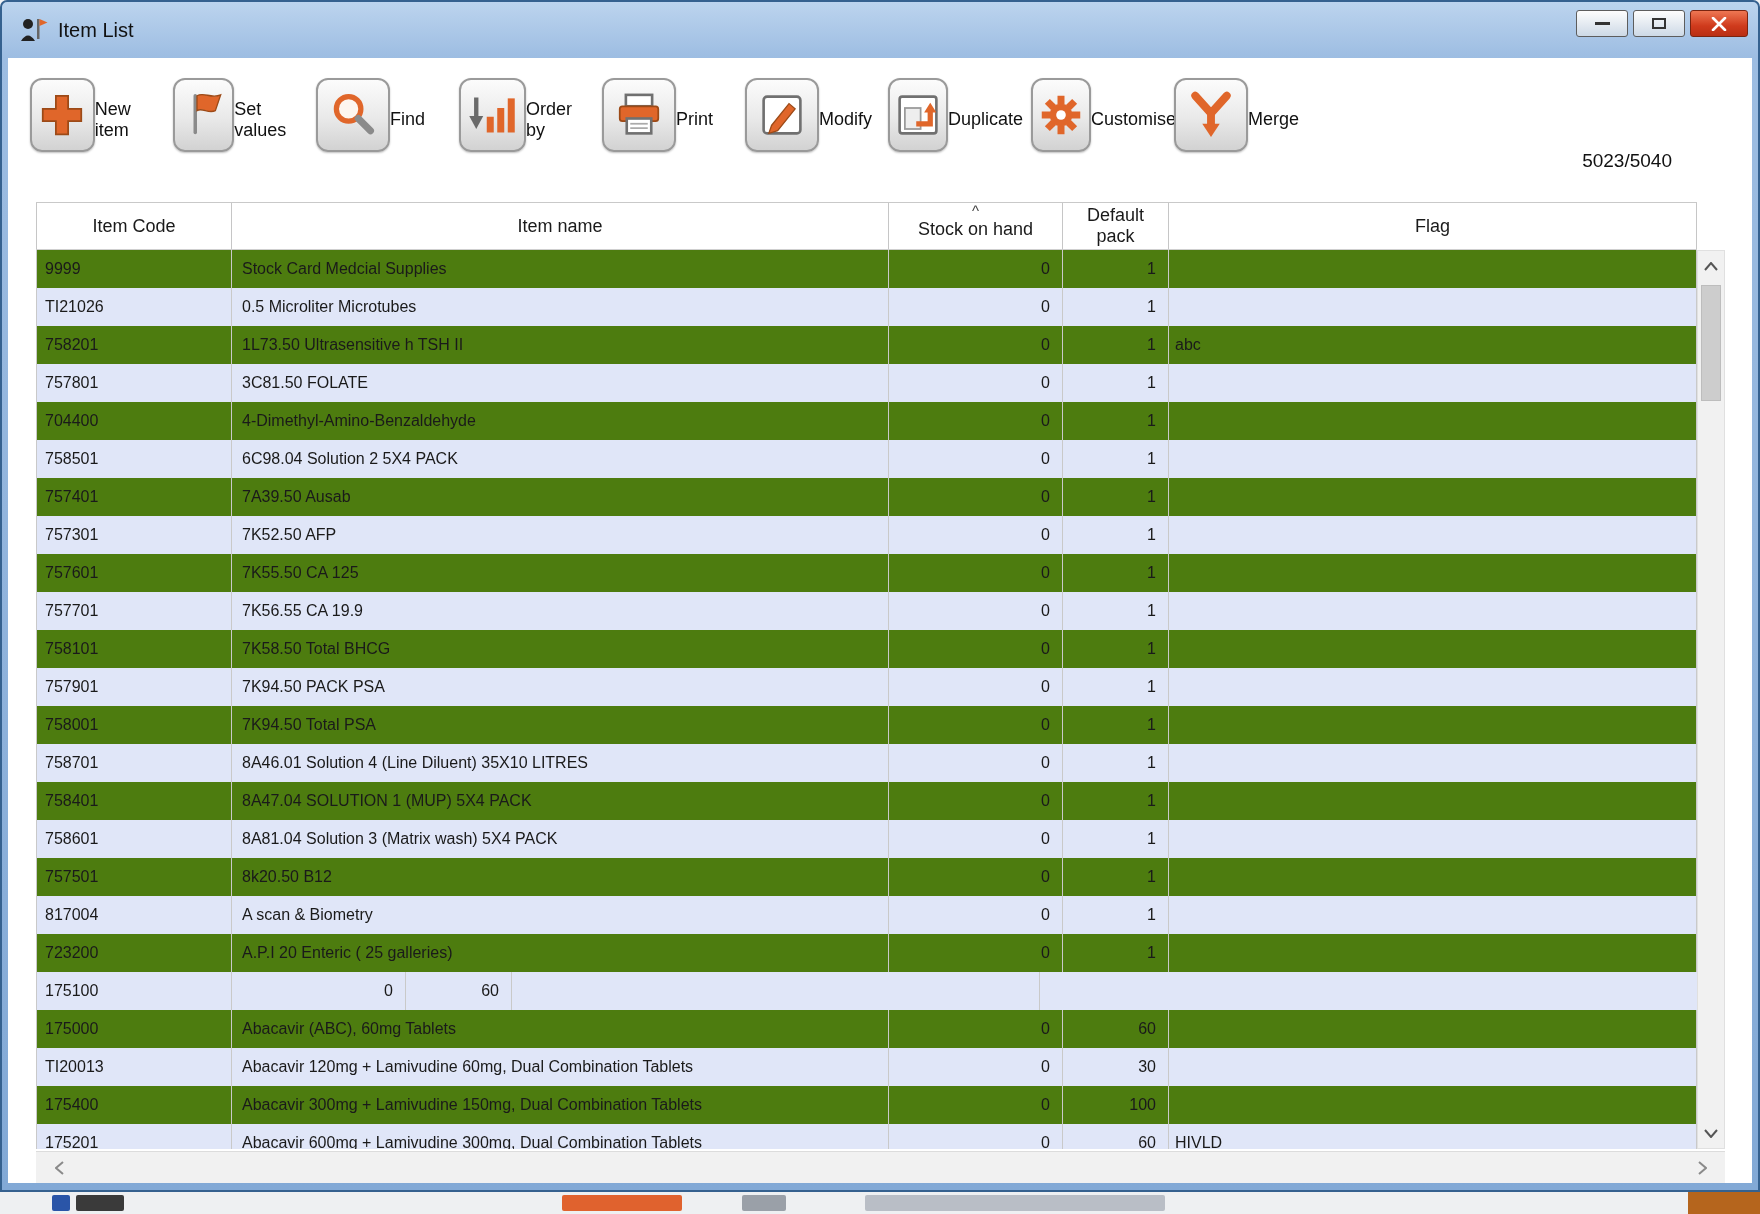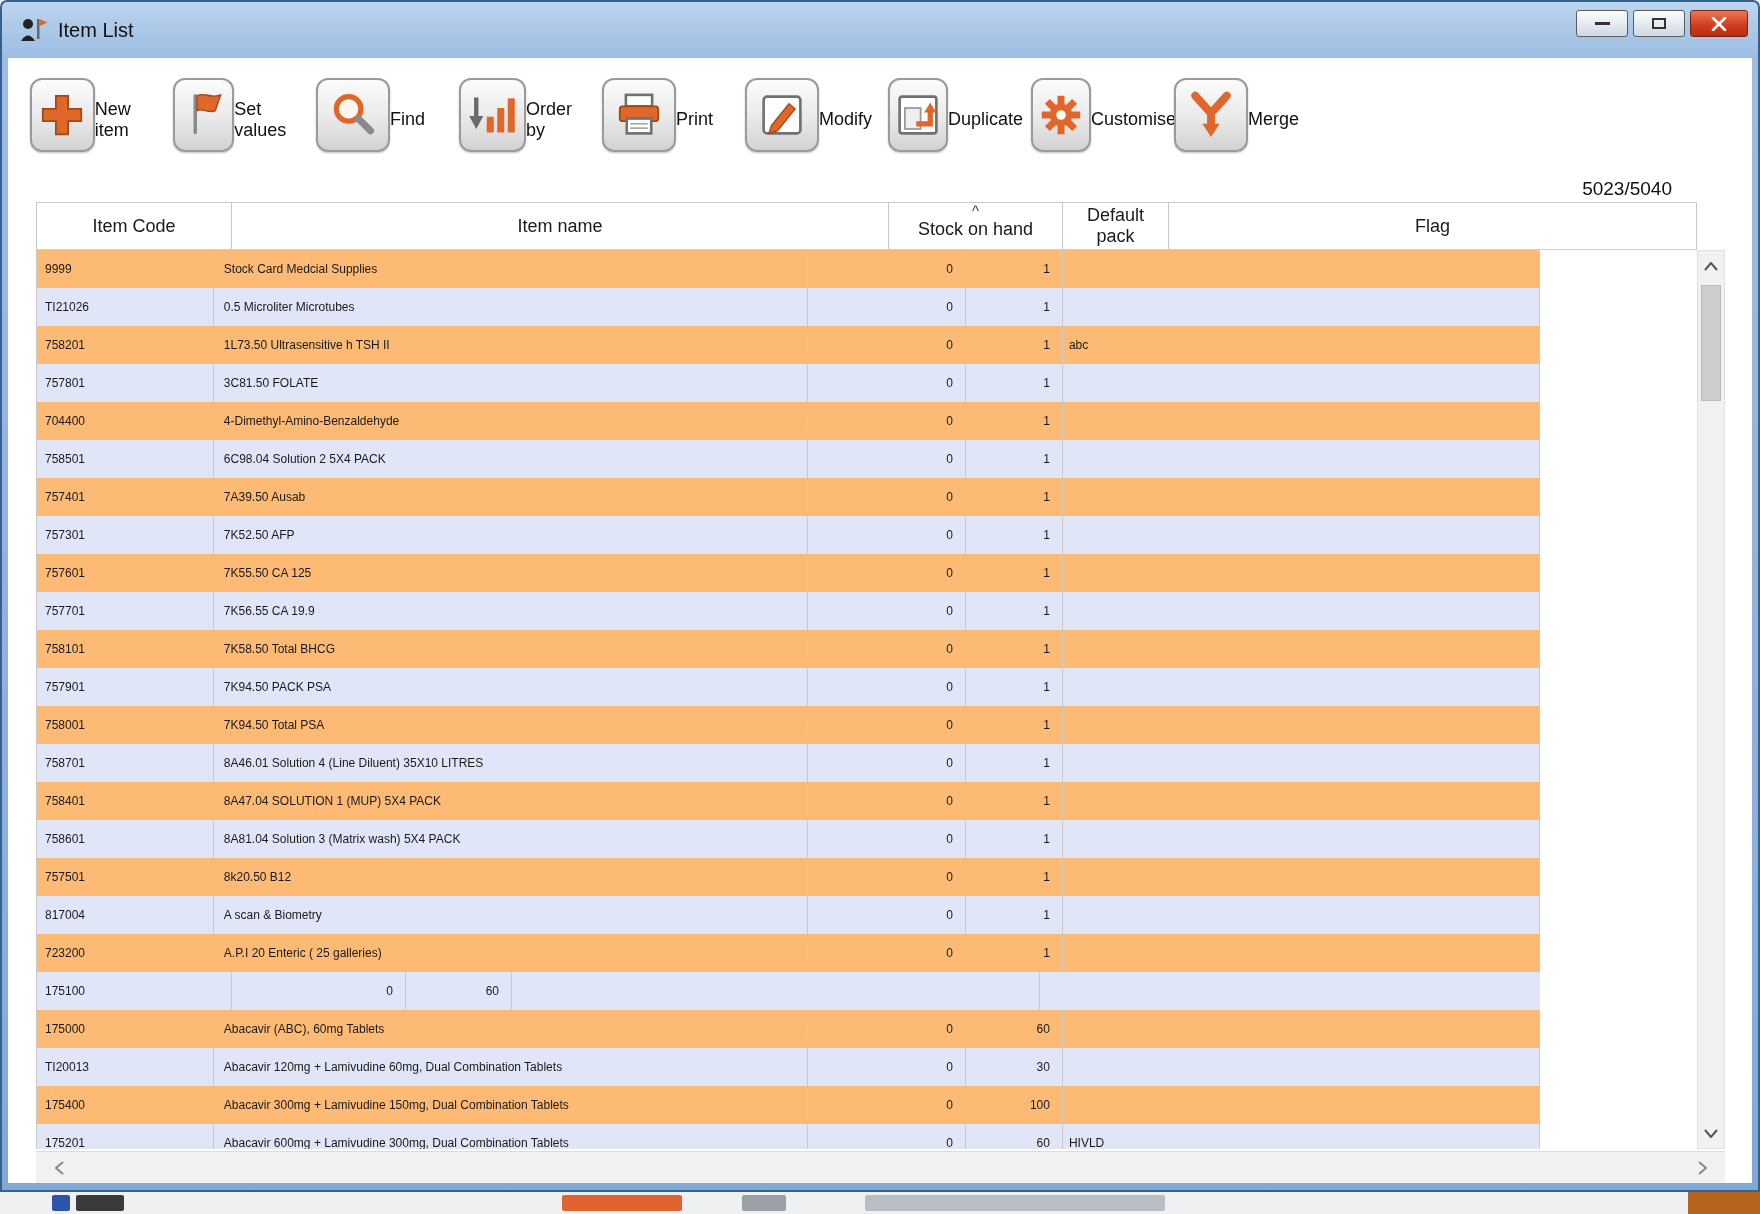--- a/index.html
+++ b/index.html
@@ -53,21 +53,21 @@
   .tb-row { display:flex; padding:20px 0 0 22px; gap:13px; }
   .tbtn { width:130px; display:flex; flex-direction:row; align-items:center; cursor:pointer; }
   .tbtn-icon {
     width:74px; height:74px;
     border:2px solid #9a9a9a; border-radius:12px;
     background: linear-gradient(180deg,#fcfcfc,#e9e9e9 55%,#d2d2d2);
     box-shadow: 0 1px 2px rgba(0,0,0,0.25);
     display:flex; align-items:center; justify-content:center;
   }
   .tbtn-label { margin-top:9px; font-size:18px; color:#111; }
-  .counter { position:absolute; right:80px; top:120px; font-size:19px; color:#111;margin-left:35px; }
+  .counter { position:absolute; right:80px; top:92px; font-size:19px; color:#111;margin-left:35px; }
 
   
   .grid-header {
     position:absolute; left:28px; top:144px; width:1661px; height:48px;
     display:flex; background:#fff;
     border-top:1px solid #c9c9c9; border-bottom:1px solid #cfcfcf;
     font-size:18px;
   }
   .hcell {
     display:flex; align-items:center; justify-content:center;
@@ -77,22 +77,22 @@
   .hcell:first-child { border-left:1px solid #c6c6c6; }
   .h-code  { width:196px; }
   .h-name  { width:657px; }
   .h-stock { width:174px; flex-direction:column; justify-content:flex-start; padding-top:2px; }
   .h-pack  { width:106px; }
   .h-flag  { width:528px; }
   .sort-caret { font-size:15px; line-height:11px; color:#444; }
   .h-stock .hlabel { margin-top:3px; }
 
   .grid-body {
-    position:absolute; left:28px; top:192px; width:1504px; height:899px;
-    overflow:hidden; background:#fdba74; font-size:12px;
+    position:absolute; left:28px; top:192px; width:1661px; height:899px;
+    overflow:hidden; background:#4d7c0f; font-size:16px;
   }
   .trow { display:flex; height:38px; }
   .trow:nth-child(even) { background:#e0e6f8; }
   .cell {
     height:38px; line-height:38px; overflow:hidden; white-space:nowrap;
     border-right:1px solid #c9c9c9;
   }
   .cell:first-child { border-left:1px solid #c9c9c9; }
   .c-code  { width:196px; padding-left:8px; }
   .c-name  { width:657px; padding-left:10px; }

